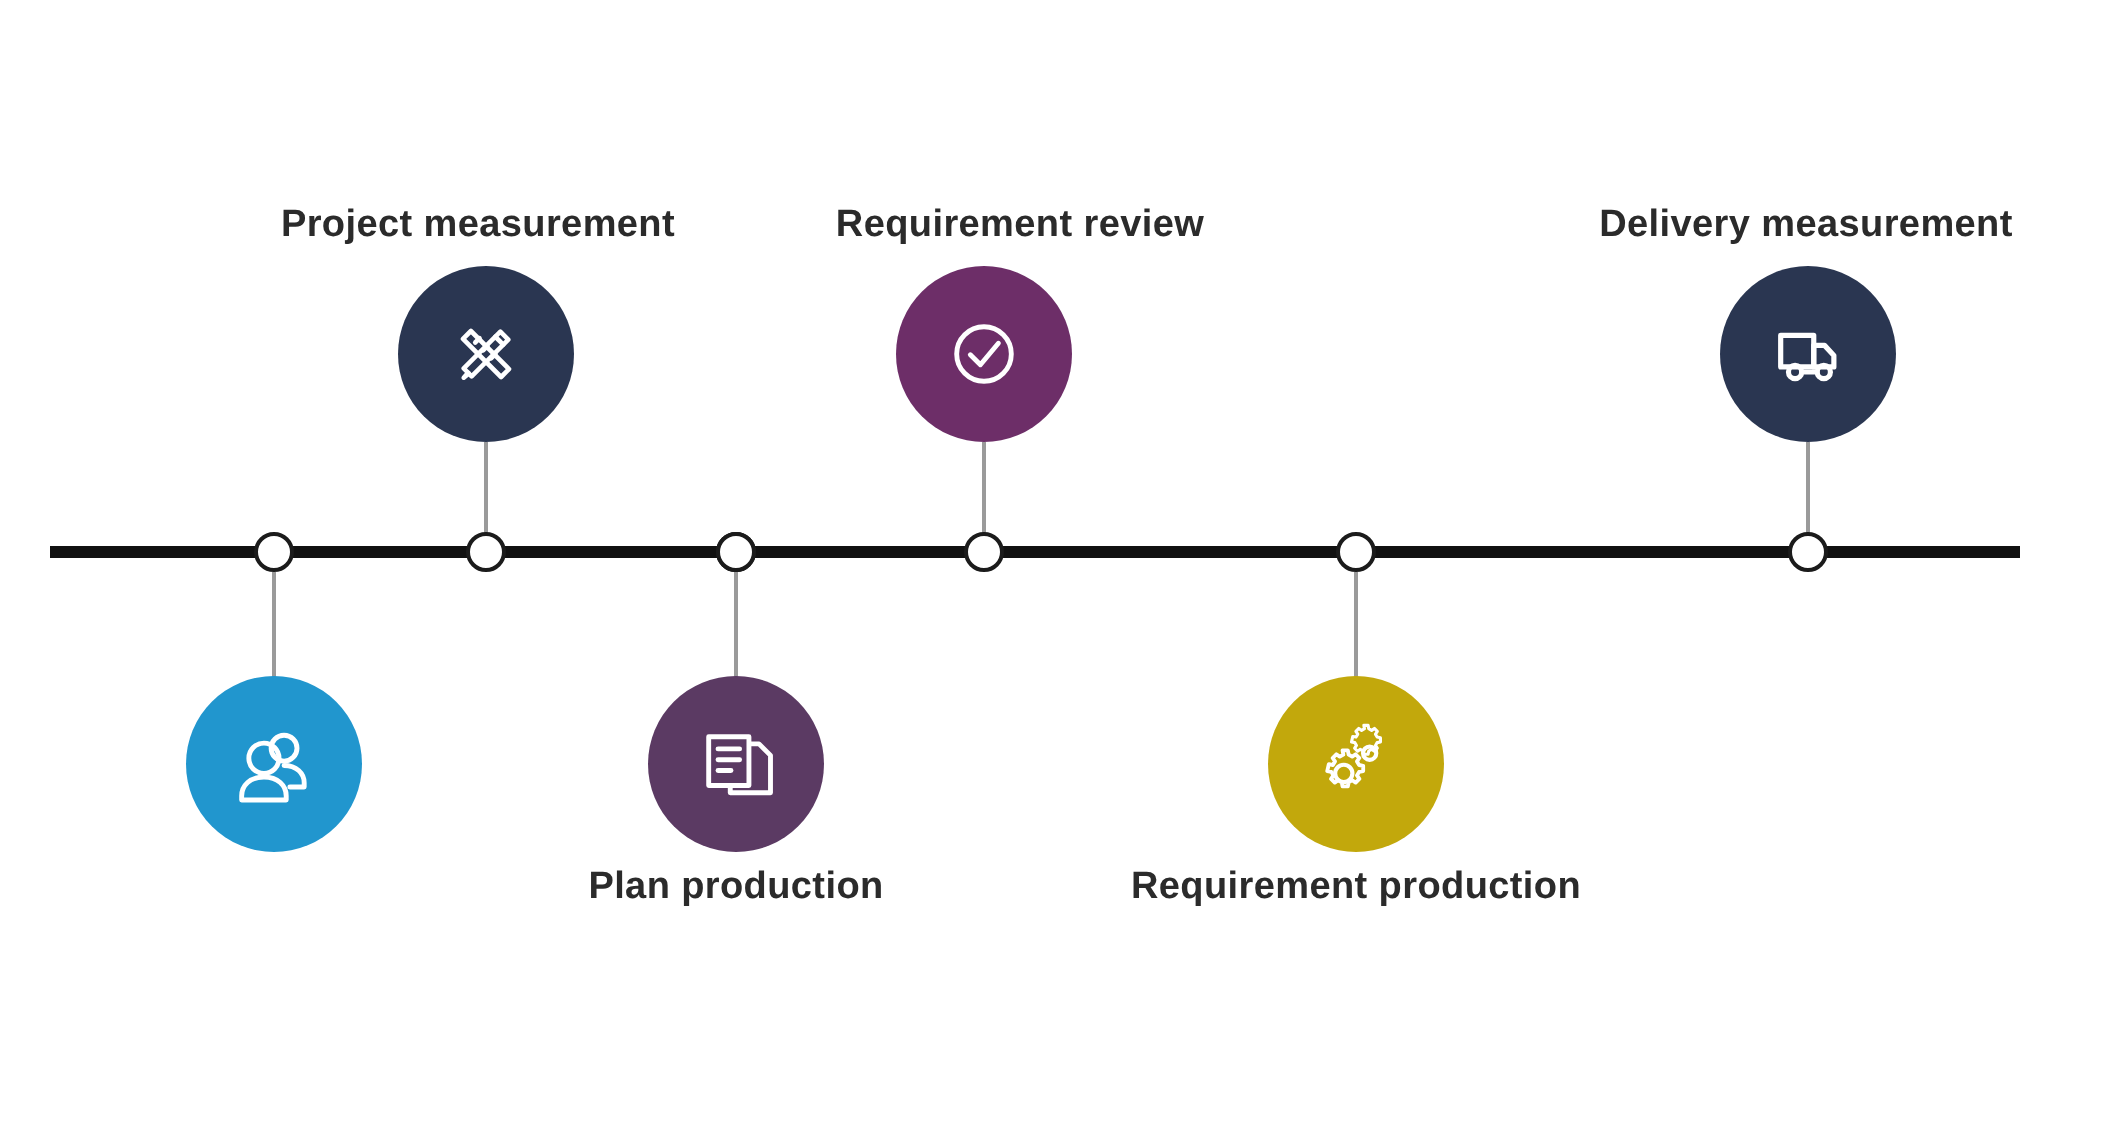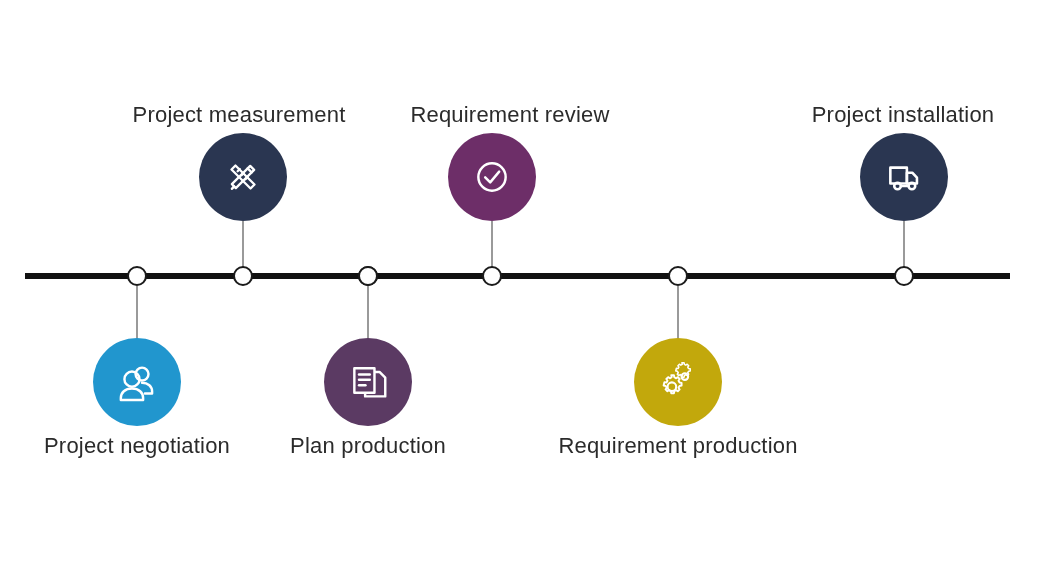--- a/index.html
+++ b/index.html
@@ -66,24 +66,25 @@
   .icon-disc svg {
     width: 46px;
     height: 46px;
     display: block;
   }
   
   .step-label {
     position: absolute;
     transform: translateX(-50%);
     white-space: nowrap;
-    font-size: 22px;
+    font-size: 19px;
     color: #2b2b2b;
     letter-spacing: 0.2px;
     z-index: 2;
+    font-weight: bold;
   }
 </style>
 </head>
 <body>
 
 <div id="timeline-canvas">
 
   <div class="axis-line"></div>
 
   <div class="connector" style="left:137px; top:286px; height:56px;"></div>
@@ -91,21 +92,20 @@
   <div class="icon-disc" style="left:137px; top:338px; background:#2196ce;">
     <span>
       <svg viewBox="0 0 64 64" fill="none" stroke="#ffffff" stroke-width="3.4" stroke-linecap="round" stroke-linejoin="round">
         <circle cx="39" cy="21" r="9"></circle>
         <path d="M39 33c8.5 0 14 5.4 14 12v3H43"></path>
         <circle cx="25" cy="28" r="10.5"></circle>
         <path d="M25 41c-9.6 0-15.5 6-15.5 13.2V57h31v-2.8C40.5 47 34.6 41 25 41z" fill="#2196ce"></path>
       </svg>
     </span>
   </div>
-  <div class="step-label" style="left:137px; top:433px;">Project negotiation</div>
 
   <div class="connector" style="left:243px; top:221px; height:50px;"></div>
   <div class="axis-node" style="left:243px;"></div>
   <div class="icon-disc" style="left:243px; top:133px; background:#2a3651;">
     <span>
       <svg viewBox="0 0 64 64" fill="none" stroke="#ffffff" stroke-width="3.2" stroke-linecap="round" stroke-linejoin="round">
 
         <path d="M16 21.5 L21.5 16 L48 42.5 L42.5 48 Z"></path>
         <path d="M24.5 24 L27.5 21"></path>
         <path d="M30 29.5 L33 26.5"></path>
@@ -168,17 +168,17 @@
     <span>
       <svg viewBox="0 0 64 64" fill="none" stroke="#ffffff" stroke-width="3.6" stroke-linecap="round" stroke-linejoin="round">
         <path d="M13 19h23v22H13z"></path>
         <path d="M36 26h7.5l6.5 7v8h-14z"></path>
         <circle cx="23" cy="44.5" r="4.6"></circle>
         <circle cx="43" cy="44.5" r="4.6"></circle>
         <path d="M27.8 44.5h10.4"></path>
       </svg>
     </span>
   </div>
-  <div class="step-label" style="left:903px; top:102px;">Project installation</div>
+  <div class="step-label" style="left:903px; top:102px;">Delivery measurement</div>
 
   <div class="axis-node" style="left:368px;"></div>
 
 </div>
 
 </body></html>

